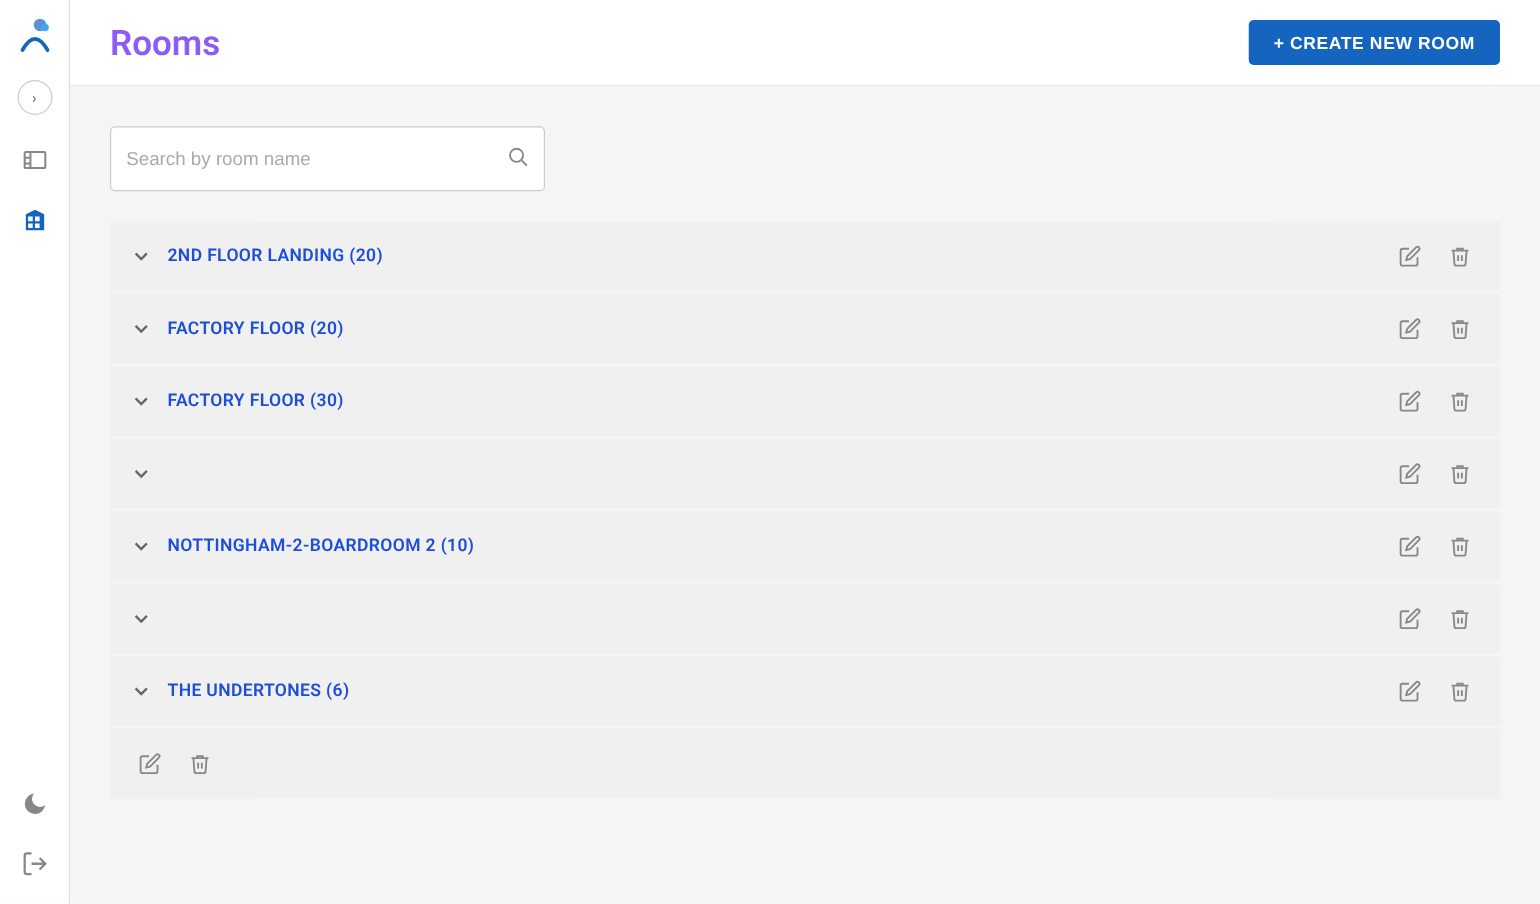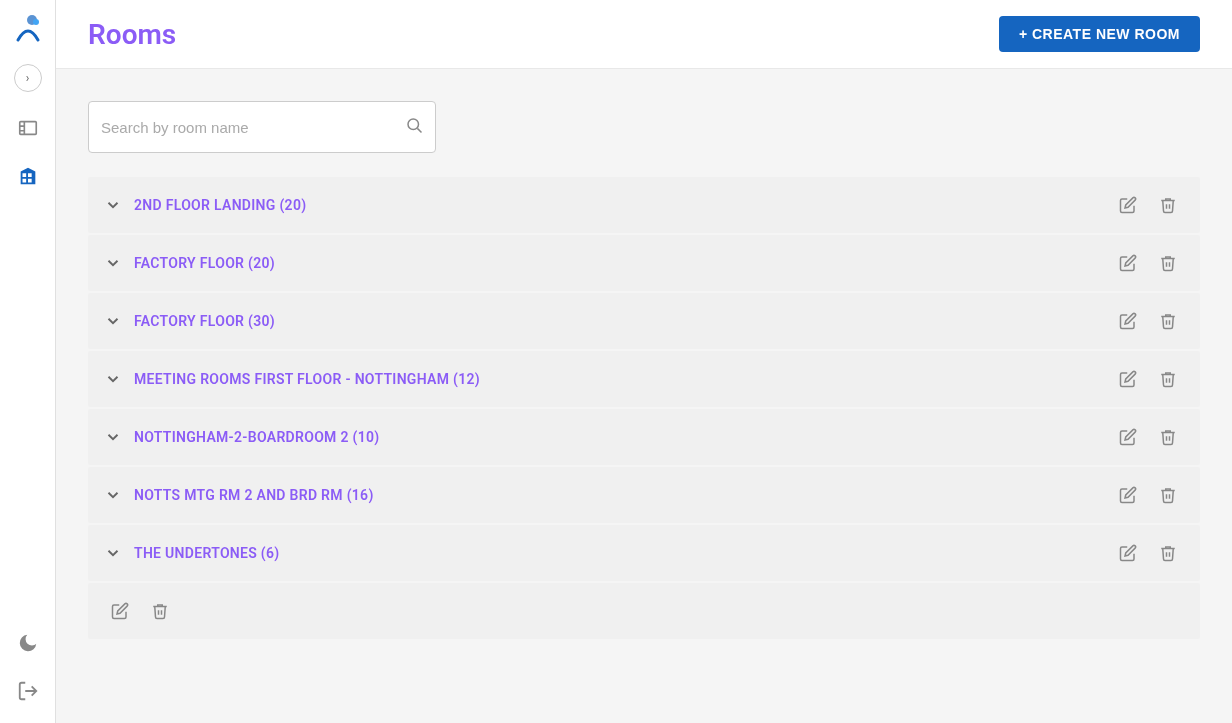--- a/index.html
+++ b/index.html
@@ -155,21 +155,21 @@
     .chevron-icon {
       color: #666;
       cursor: pointer;
       display: flex;
       align-items: center;
     }
     .chevron-icon svg { width: 18px; height: 18px; }
     .room-name {
       font-size: 14px;
       font-weight: 600;
-      color: #8b5cf6;
+      color: #1d4ed8;
       text-transform: uppercase;
       letter-spacing: 0.3px;
     }
     .room-actions {
       display: flex;
       align-items: center;
       gap: 8px;
     }
     .action-btn {
       width: 32px;
@@ -328,21 +328,20 @@
         </button>
       </div>
     </div>
         <div class="room-item">
       <div class="room-left">
         <div class="chevron-icon">
           <svg viewBox="0 0 24 24" fill="none" stroke="currentColor" stroke-width="2.5" xmlns="http://www.w3.org/2000/svg">
             <polyline points="6 9 12 15 18 9"></polyline>
           </svg>
         </div>
-        <span class="room-name">MEETING ROOMS FIRST FLOOR - NOTTINGHAM (12)</span>
       </div>
       <div class="room-actions">
         <button class="action-btn" title="Edit">
           <svg viewBox="0 0 24 24" fill="none" stroke="currentColor" stroke-width="2" xmlns="http://www.w3.org/2000/svg">
             <path d="M11 4H4a2 2 0 00-2 2v14a2 2 0 002 2h14a2 2 0 002-2v-7"></path>
             <path d="M18.5 2.5a2.121 2.121 0 013 3L12 15l-4 1 1-4 9.5-9.5z"></path>
           </svg>
         </button>
         <button class="action-btn" title="Delete">
           <svg viewBox="0 0 24 24" fill="none" stroke="currentColor" stroke-width="2" xmlns="http://www.w3.org/2000/svg">
@@ -380,21 +379,20 @@
         </button>
       </div>
     </div>
         <div class="room-item">
       <div class="room-left">
         <div class="chevron-icon">
           <svg viewBox="0 0 24 24" fill="none" stroke="currentColor" stroke-width="2.5" xmlns="http://www.w3.org/2000/svg">
             <polyline points="6 9 12 15 18 9"></polyline>
           </svg>
         </div>
-        <span class="room-name">NOTTS MTG RM 2 AND BRD RM (16)</span>
       </div>
       <div class="room-actions">
         <button class="action-btn" title="Edit">
           <svg viewBox="0 0 24 24" fill="none" stroke="currentColor" stroke-width="2" xmlns="http://www.w3.org/2000/svg">
             <path d="M11 4H4a2 2 0 00-2 2v14a2 2 0 002 2h14a2 2 0 002-2v-7"></path>
             <path d="M18.5 2.5a2.121 2.121 0 013 3L12 15l-4 1 1-4 9.5-9.5z"></path>
           </svg>
         </button>
         <button class="action-btn" title="Delete">
           <svg viewBox="0 0 24 24" fill="none" stroke="currentColor" stroke-width="2" xmlns="http://www.w3.org/2000/svg">

